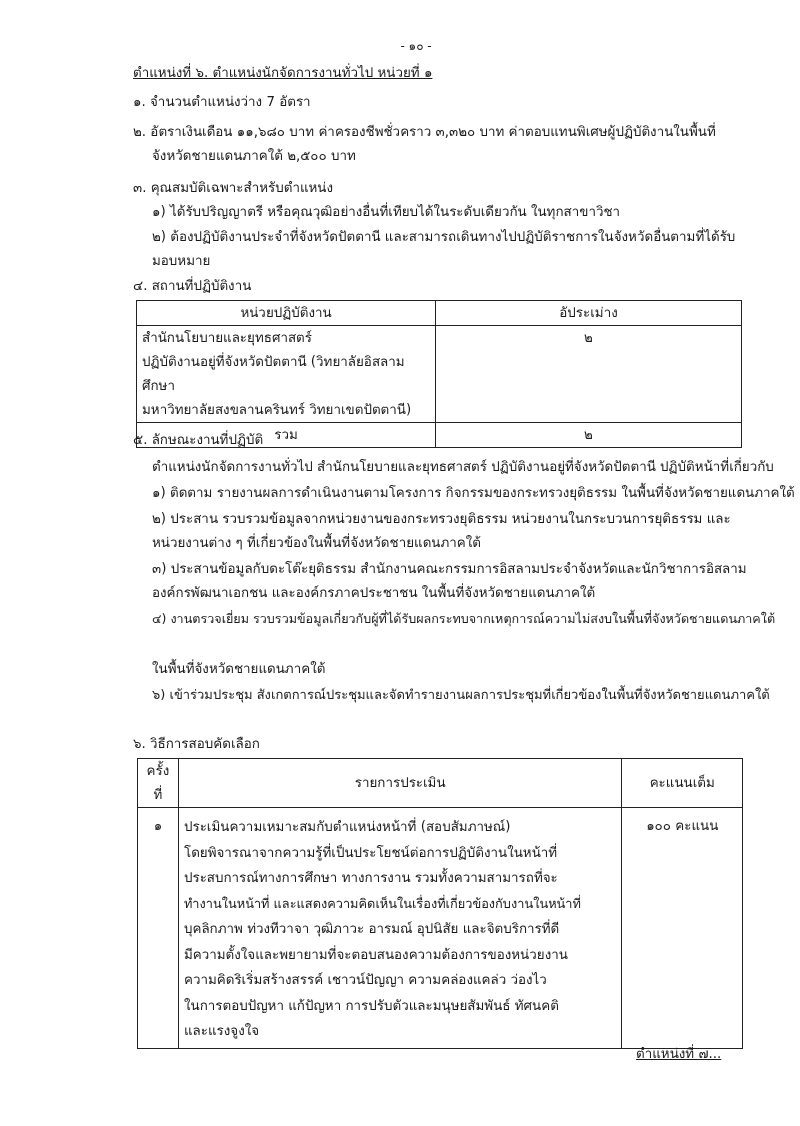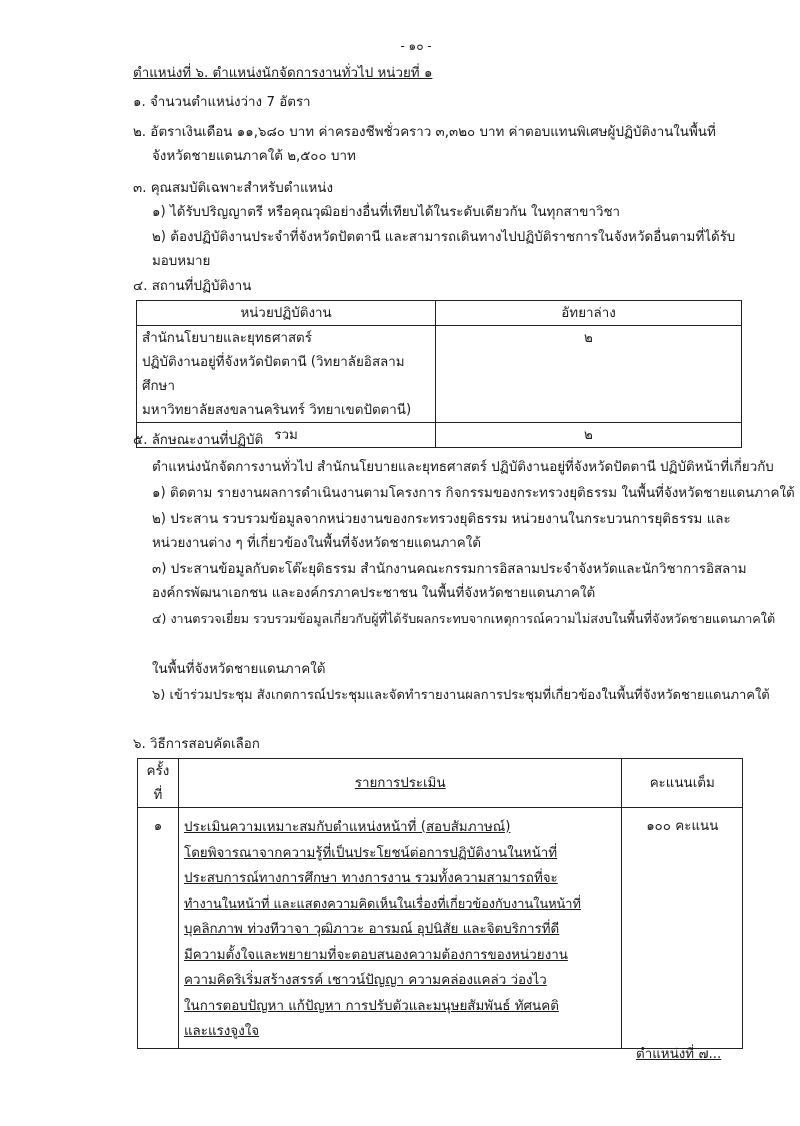--- a/index.html
+++ b/index.html
@@ -15,21 +15,21 @@
     .line { line-height: 24px; }
     .ind1 { left: 117px; }
     .ind2 { left: 136px; }
     table { border-collapse: collapse; position: absolute; }
     td, th { border: 1px solid #222; font-weight: normal; padding: 0 5px; vertical-align: top; line-height: 24px; }
     .t1 { left: 136px; top: 300px; width: 606px; }
     .t1 .c1 { width: 292px; }
     .t1 .c2 { width: 300px; text-align: center; }
     .t2 { left: 137px; top: 758px; width: 606px; }
     .t2 .k1 { width: 30px; text-align: center; }
-    .t2 .k2 { width: 435px; text-decoration: underline; }
+    .t2 .k2 { width: 435px; }
     .t2 .k3 { width: 110px; text-align: center; }
     .center { text-align: center; }
     .footer { left: 620px; top: 1043px; text-decoration: underline; }
   </style>
 </head>
 <body>
 
 <div class="page">
 
   <div class="abs pagenum">- ๑๐ -</div>
@@ -45,21 +45,21 @@
   <div class="abs line ind2" style="top:200px">๑) ได้รับปริญญาตรี หรือคุณวุฒิอย่างอื่นที่เทียบได้ในระดับเดียวกัน ในทุกสาขาวิชา</div>
   <div class="abs line ind2" style="top:225px">๒) ต้องปฏิบัติงานประจำที่จังหวัดปัตตานี และสามารถเดินทางไปปฏิบัติราชการในจังหวัดอื่นตามที่ได้รับ</div>
   <div class="abs line ind2" style="top:249px">มอบหมาย</div>
 
   <div class="abs line ind1" style="top:274px">๔. สถานที่ปฏิบัติงาน</div>
 
   <table class="t1">
     <tbody>
         <tr>
       <th class="c1 center">หน่วยปฏิบัติงาน</th>
-      <th class="c2">อัทยาล่าง</th>
+      <th class="c2">อัประเม่าง</th>
     </tr>
     <tr>
       <td class="c1">
         <div>สำนักนโยบายและยุทธศาสตร์</div>
         <div>ปฏิบัติงานอยู่ที่จังหวัดปัตตานี (วิทยาลัยอิสลามศึกษา</div>
         <div>มหาวิทยาลัยสงขลานครินทร์ วิทยาเขตปัตตานี)</div>
       </td>
       <td class="c2">๒</td>
     </tr>
     <tr>

